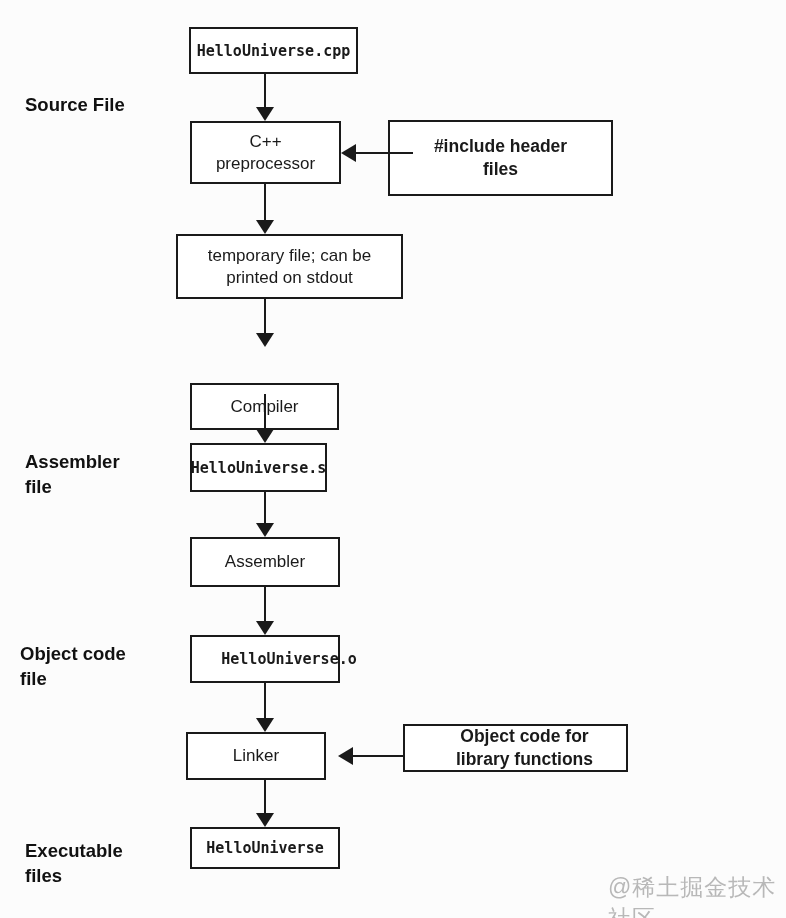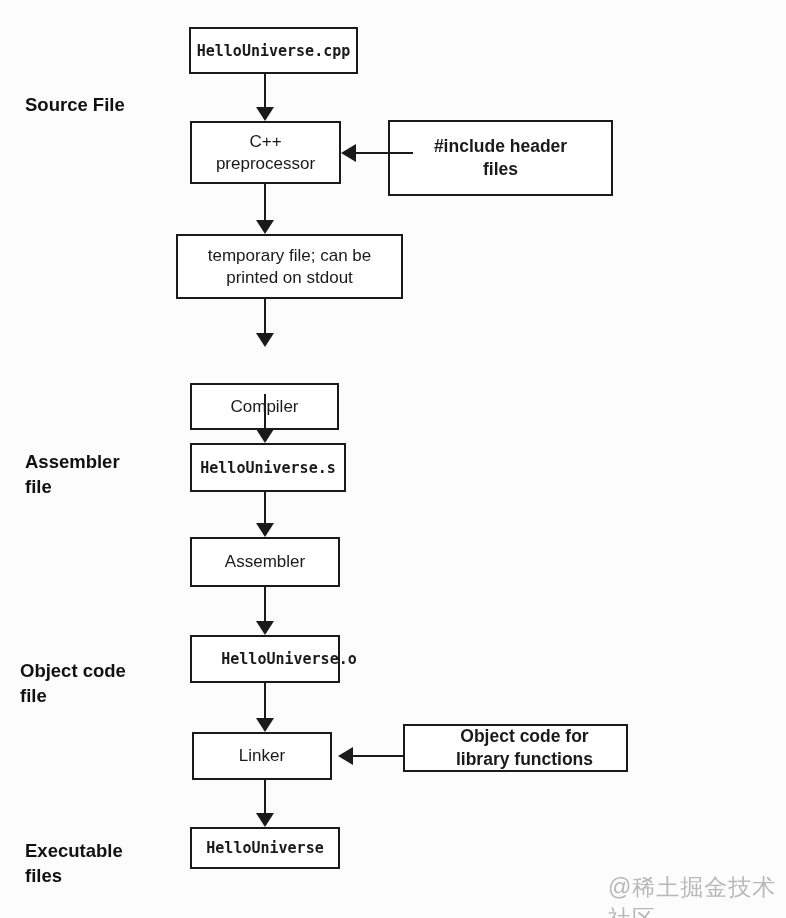--- a/index.html
+++ b/index.html
@@ -83,42 +83,42 @@
   }
 </style>
 </head>
 <body>
 
 <div class="canvas">
 
   <div class="side-label" style="left:25px; top:92px; width:130px;">Source File</div>
   <div class="side-label" style="left:25px; top:449px; width:130px;">Assembler
 file</div>
-  <div class="side-label" style="left:20px; top:658px; width:140px;">Object code
+  <div class="side-label" style="left:20px; top:641px; width:140px;">Object code
 file</div>
   <div class="side-label" style="left:25px; top:838px; width:130px;">Executable
 files</div>
 
   <div class="node file" style="left:189px; top:27px; width:169px; height:47px;">HelloUniverse.cpp</div>
 
   <div class="node process" style="left:190px; top:121px; width:151px; height:63px;">C++
 preprocessor</div>
 
   <div class="node process" style="left:156px; top:234px; width:227px; height:65px;margin-left:20px;">temporary file; can be
 printed on stdout</div>
 
   <div class="node process" style="left:190px; top:347px; width:149px; height:47px;margin-top:36px;">Compiler</div>
 
-  <div class="node file" style="left:190px; top:443px; width:156px; height:49px;">HelloUniverse.s</div>
+  <div class="node file" style="left:190px; top:443px; width:137px; height:49px;">HelloUniverse.s</div>
 
   <div class="node process" style="left:190px; top:537px; width:150px; height:50px;">Assembler</div>
 
   <div class="node file" style="left:190px; top:635px; width:150px; height:48px;padding-left:48px;">HelloUniverse.o</div>
 
-  <div class="node process" style="left:192px; top:732px; width:140px; height:48px;">Linker</div>
+  <div class="node process" style="left:186px; top:732px; width:140px; height:48px;">Linker</div>
 
   <div class="node file" style="left:190px; top:827px; width:150px; height:42px;">HelloUniverse</div>
 
   <div class="node annotation" style="left:388px; top:120px; width:225px; height:76px;">#include header
 files</div>
 
   <div class="node annotation" style="left:403px; top:724px; width:225px; height:48px;padding-left:18px;">Object code for
 library functions</div>
 
   <div class="vline" style="left:264px; top:74px;  height:34px;"></div>

